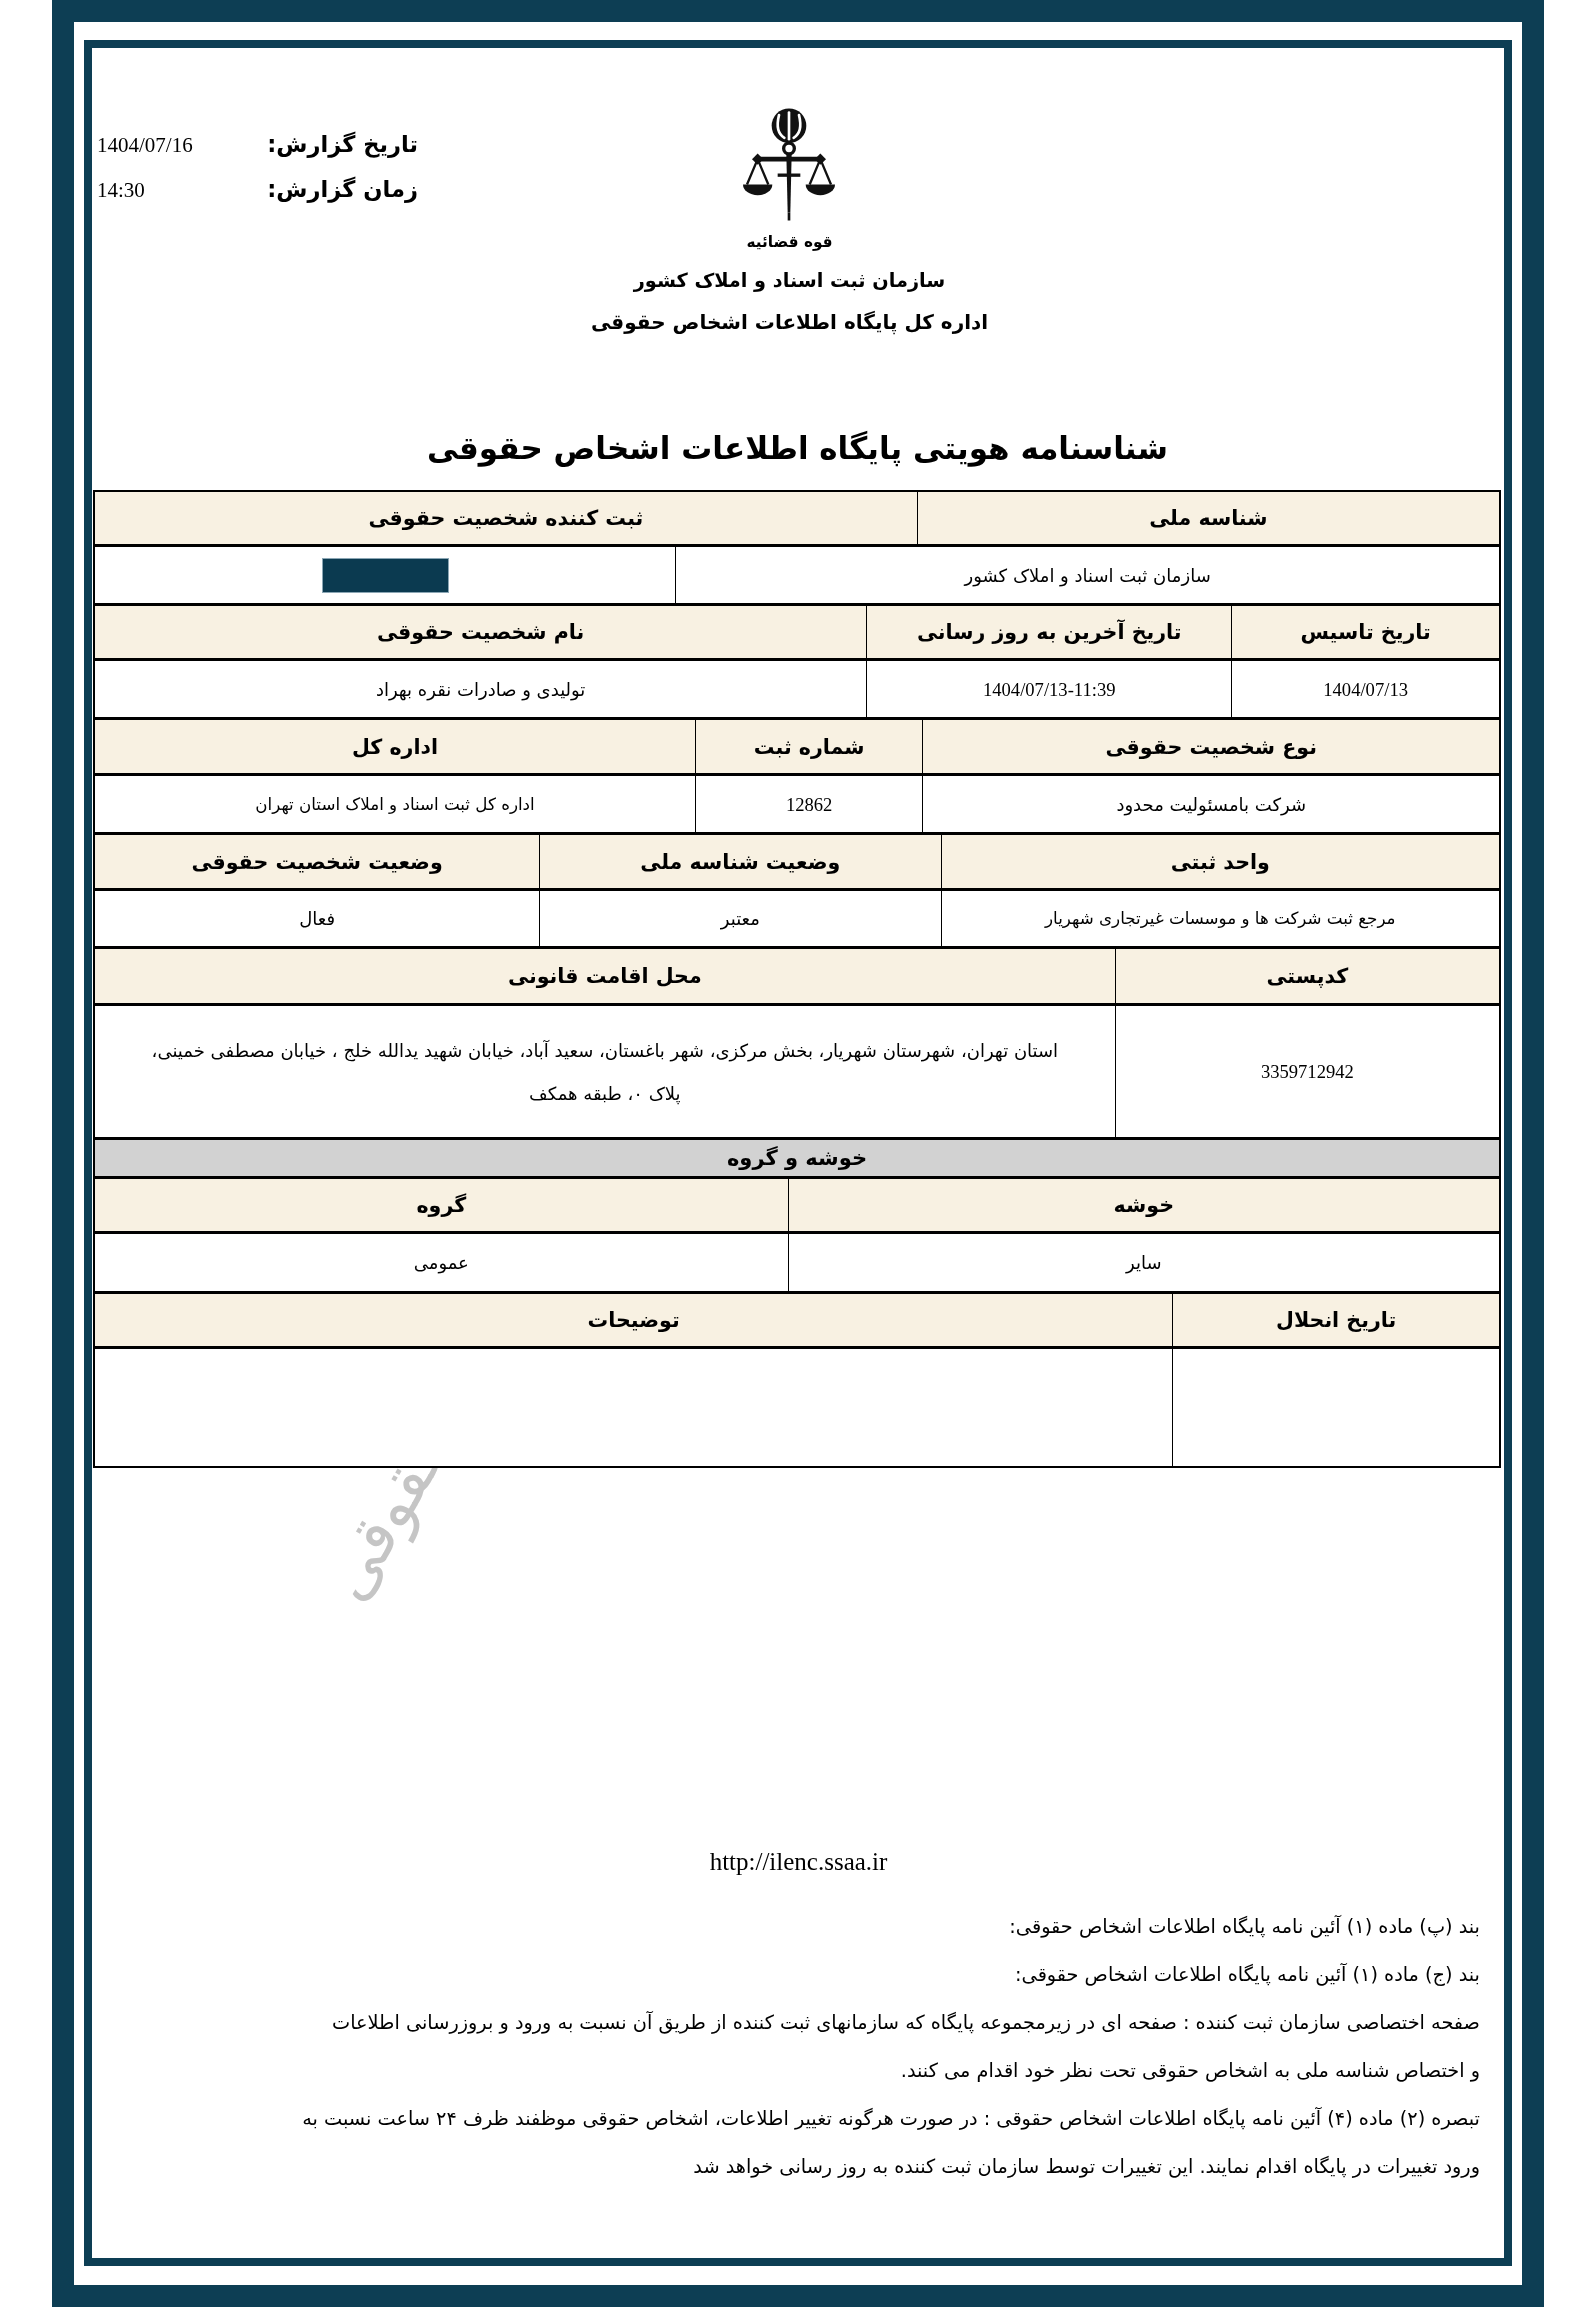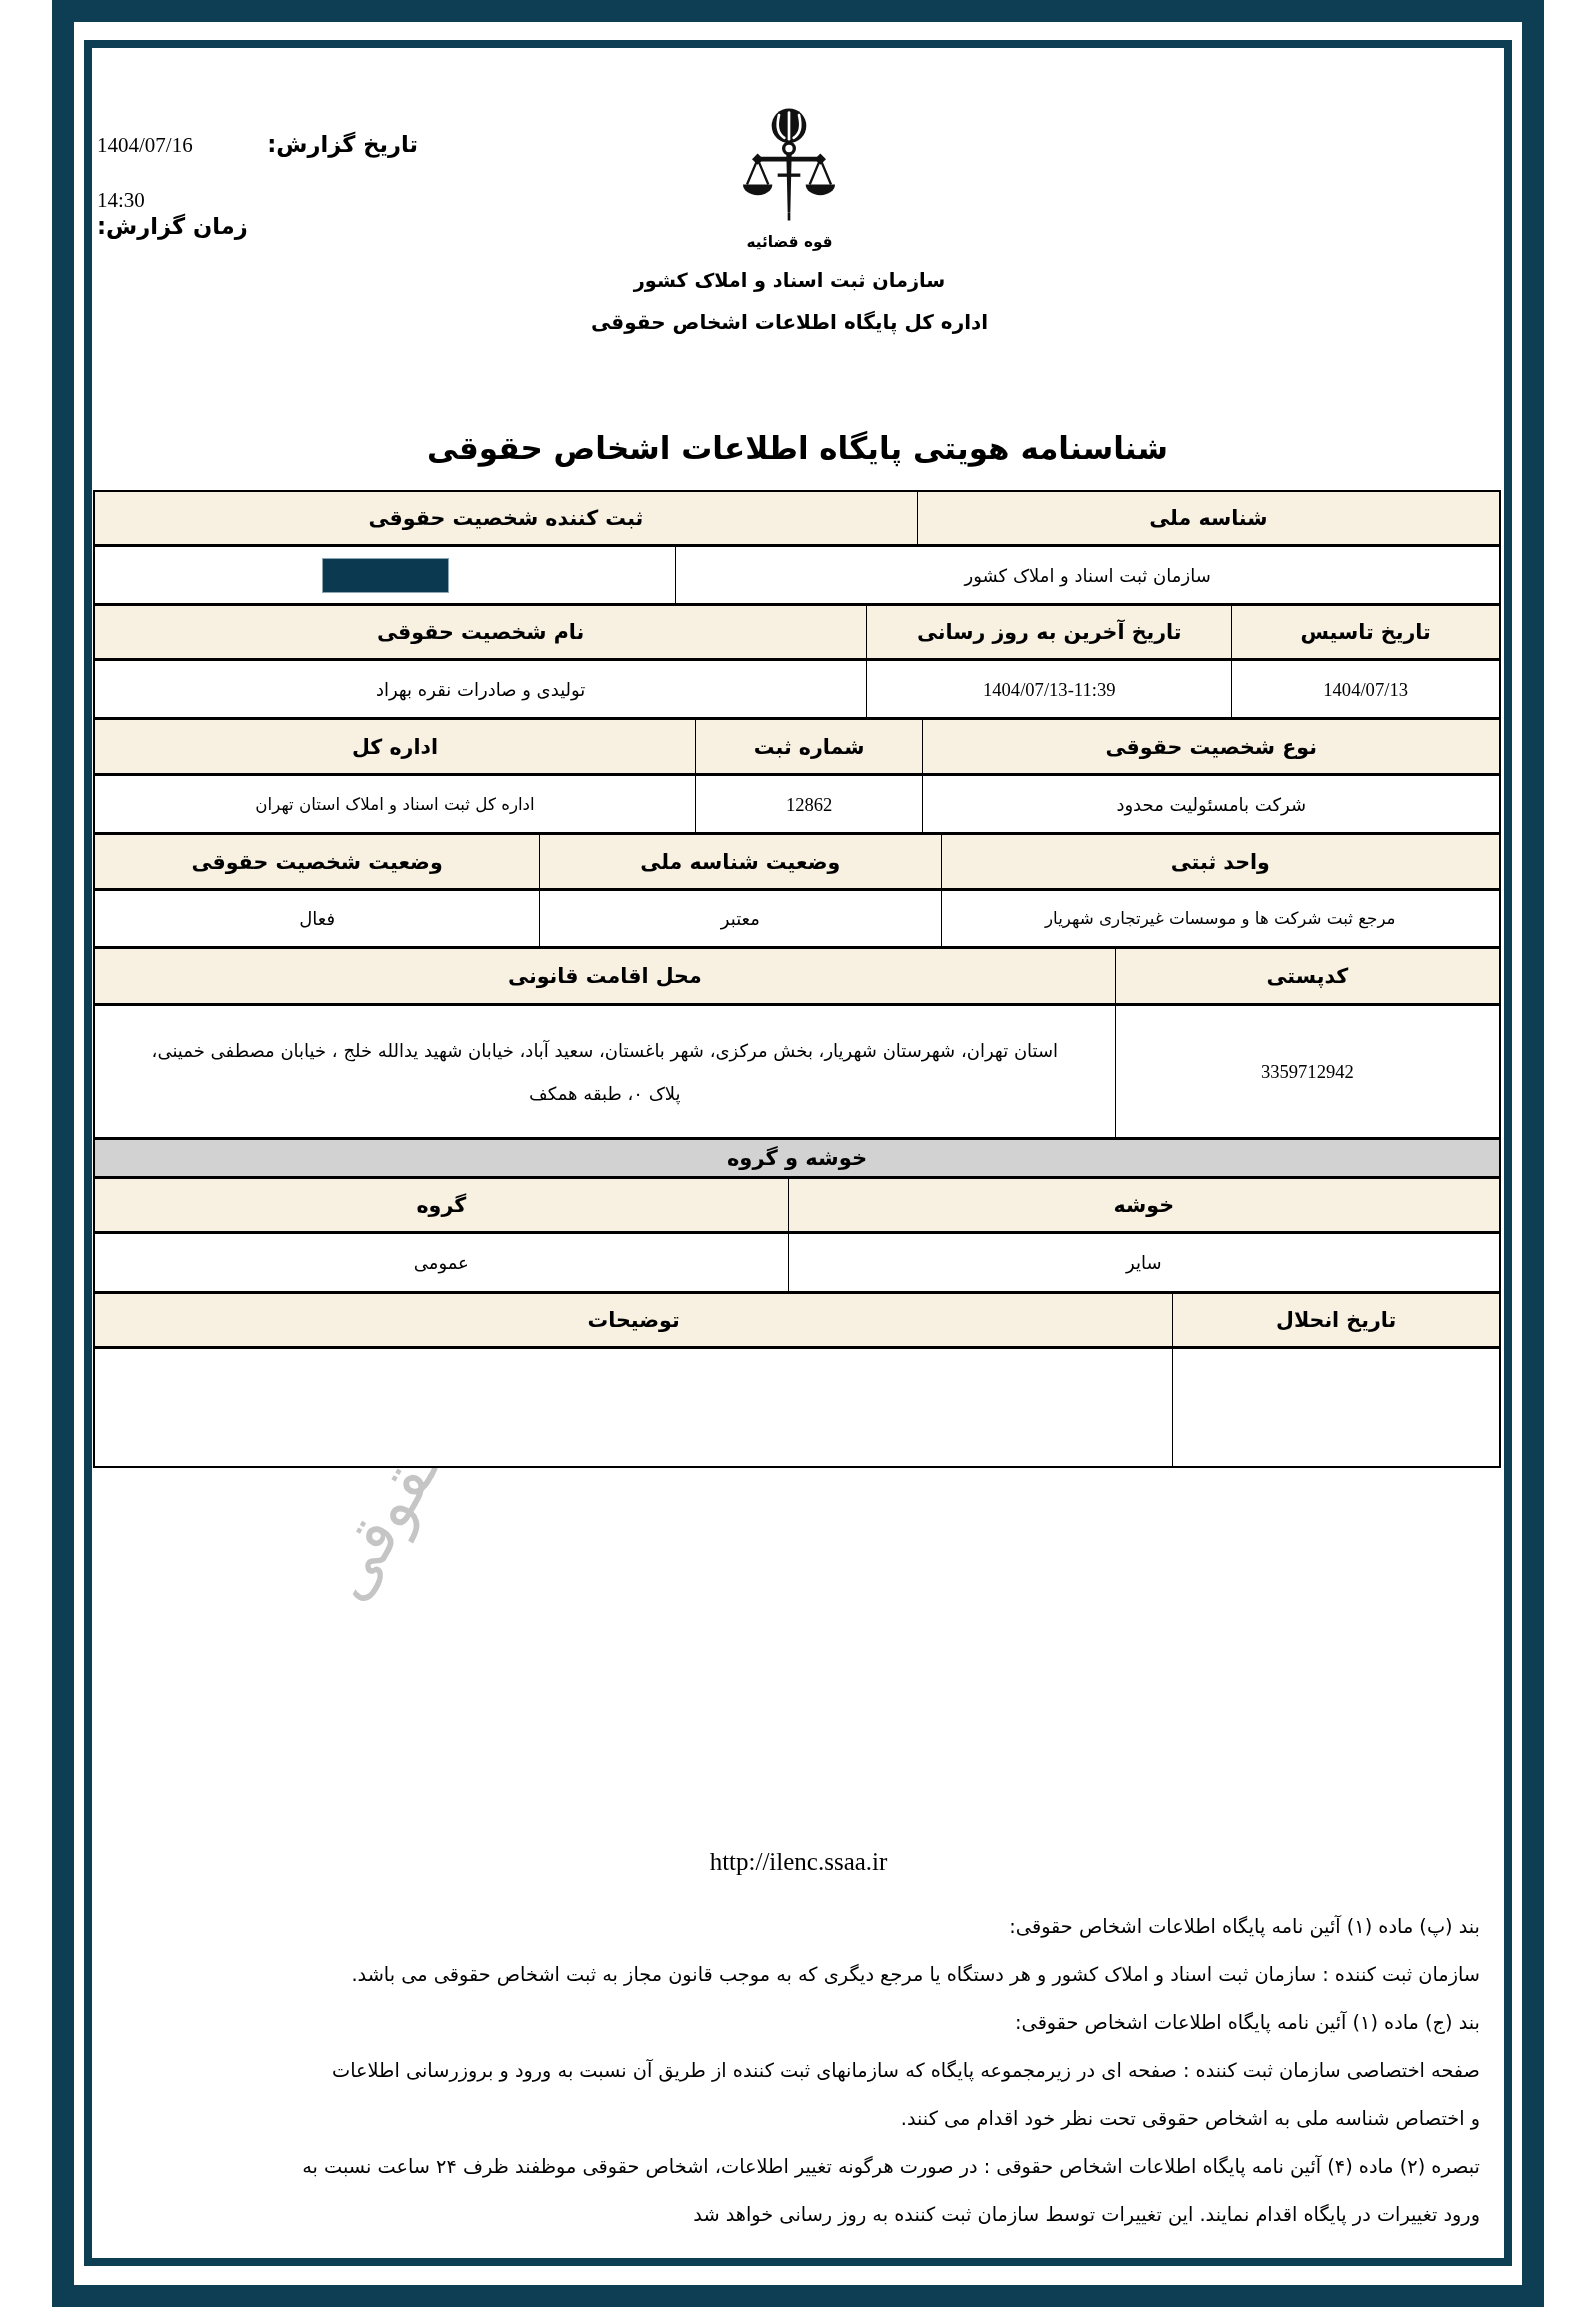--- a/index.html
+++ b/index.html
@@ -20,21 +20,21 @@
               border:22.6px solid var(--frame);}
   .inner-frame{position:absolute;left:84px;right:83px;top:40px;bottom:41px;
                border:8.7px solid var(--frame);}
 
   
   .report-row{position:absolute;left:97px;width:321px;display:flex;
               direction:ltr;justify-content:space-between;align-items:baseline;}
   .report-row .lbl{font-weight:bold;font-size:22.6px;direction:rtl;}
   .report-row .val{font-family:"Liberation Serif",serif;font-size:21px;}
   #report-date-row{top:131px;}
-  #report-time-row{top:188px;flex-direction:column;}
+  #report-time-row{top:176px;}
 
   
   .emblem{position:absolute;left:739px;top:105px;width:100px;height:125px;}
   .letterhead-text{position:absolute;left:490px;width:599px;text-align:center;direction:rtl;}
   #judiciary-caption{top:233px;font-size:15.3px;font-weight:bold;}
   #org-line{top:269px;font-size:19.3px;font-weight:bold;}
   #office-line{top:310px;font-size:20px;font-weight:bold;}
 
   
   .doc-title{position:absolute;left:0;right:0;top:430px;text-align:center;
@@ -201,21 +201,20 @@
       <div class="t-cell td" style="width:23.2%"></div>
       <div class="t-cell td" style="width:76.8%"></div>
     </div>
 
   </div>
 
   <div class="portal-url">http://ilenc.ssaa.ir</div>
 
   <div class="legal">
     <div class="line">بند (پ) ماده (۱) آئین نامه پایگاه اطلاعات اشخاص حقوقی:</div>
-    <div class="line">سازمان ثبت کننده : سازمان ثبت اسناد و املاک کشور و هر دستگاه یا مرجع دیگری که به موجب قانون مجاز به ثبت اشخاص حقوقی می باشد.</div>
     <div class="line">بند (ج)  ماده (۱) آئین نامه پایگاه اطلاعات اشخاص حقوقی:</div>
     <div class="line">صفحه اختصاصی سازمان ثبت کننده : صفحه ای در زیرمجموعه پایگاه که سازمانهای ثبت کننده از طریق آن نسبت به ورود و بروزرسانی اطلاعات</div>
     <div class="line">و اختصاص شناسه ملی به اشخاص حقوقی تحت نظر خود اقدام می کنند.</div>
     <div class="line">تبصره (۲) ماده (۴) آئین نامه پایگاه اطلاعات اشخاص حقوقی : در صورت هرگونه تغییر اطلاعات، اشخاص حقوقی موظفند ظرف ۲۴ ساعت نسبت به</div>
     <div class="line">ورود تغییرات در پایگاه اقدام نمایند. این تغییرات توسط سازمان ثبت کننده به روز رسانی خواهد شد</div>
   </div>
 
 </div>
 
 

